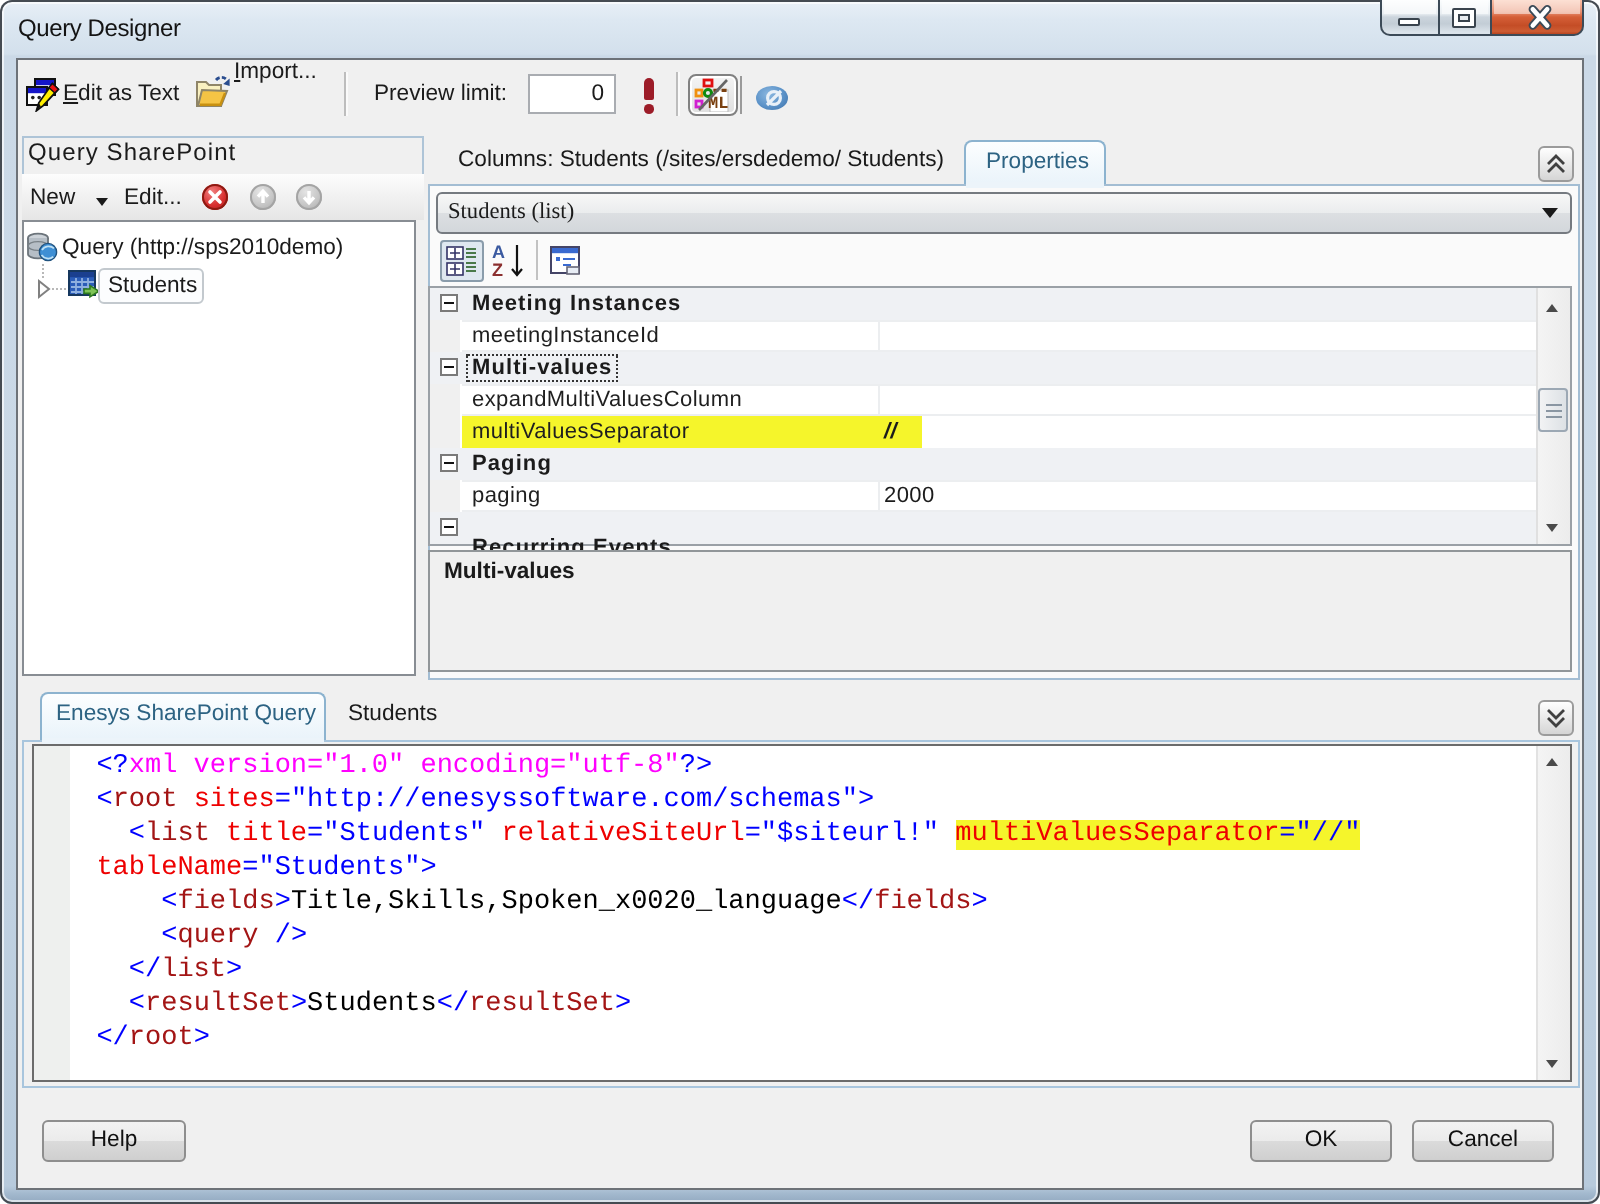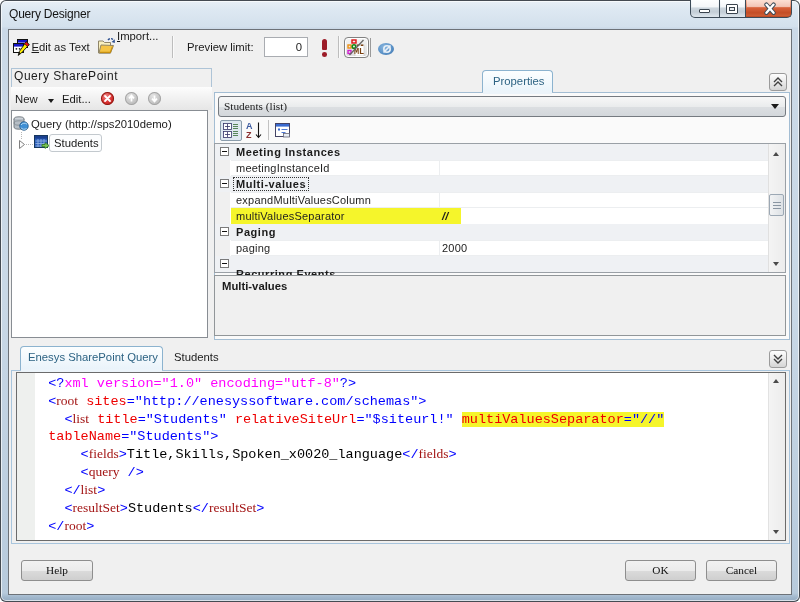--- a/index.html
+++ b/index.html
@@ -30,26 +30,26 @@
   .txt{position:absolute;white-space:nowrap;}
   u{text-decoration:underline;}
   .pgcat{position:absolute;left:0;width:553px;height:16px;background:#eff1f4;}
   .pgbox{position:absolute;left:5px;width:9px;height:9px;border:1px solid #7a7a7a;background:#fff;}
   .pgbox span{position:absolute;left:1px;top:3px;width:5px;height:1px;background:#111;}
   .pgctext{position:absolute;left:21px;font-weight:bold;white-space:nowrap;letter-spacing:.55px;}
   .pgitext{position:absolute;left:21px;white-space:nowrap;color:#1f1f1f;}
   .pgline{position:absolute;left:16px;width:537px;height:16px;border-top:1px solid #eceef0;border-bottom:1px solid #eceef0;}
   .pgline:after{content:"";position:absolute;left:207.5px;top:0;width:1px;height:16px;background:#eceef0;}
   .cb{color:#0000ff;}
-  .ce{color:#a31515;font-family:Liberation Serif, serif;}
+  .ce{color:#a31515;}
   .ca{color:#ee0000;}
   .cm{color:#ff00ff;}
   .hl{background:#f5f52b;}
   .btn{position:absolute;height:21px;border:1px solid #8e8e8e;border-radius:3px;text-align:center;line-height:19px;color:#111;
-    background:linear-gradient(180deg,#f2f2f2 0%,#ebebeb 50%,#dbdbdb 50%,#cfcfcf 100%);font-family:Liberation Serif, serif;}
+    background:linear-gradient(180deg,#f2f2f2 0%,#ebebeb 50%,#dbdbdb 50%,#cfcfcf 100%);}
 </style>
 </head>
 <body>
 <div id="win">
   <div id="title">Query Designer</div>
   <div class="capbtn" id="btnmin">
       <div class="shine"></div>
     </div>
   <div class="capbtn" id="btnmax">
       <div class="shine"></div>
@@ -162,20 +162,21 @@
     <svg width="16" height="15" viewBox="0 0 16 15">
       <rect x="0.5" y="0.5" width="13" height="12" fill="#2a5cb8" stroke="#16375e" stroke-width="1"></rect>
       <rect x="1" y="1" width="12" height="2.6" fill="#1a3f8f"></rect>
       <path d="M4 4 V12 M7 4 V12 M10 4 V12 M1.5 6 H13 M1.5 8.5 H13 M1.5 11 H13" stroke="#8fb0e0" stroke-width="0.9" fill="none"></path>
       <path d="M8 9.5 L11 9.5 L11 7.8 L15.4 10.6 L11 13.4 L11 11.7 L8 11.7 Z" fill="#7ec456" stroke="#2d7a1e" stroke-width="0.8"></path>
     </svg>
   </div>
   <div class="abs" style="left:49px;top:134px;width:53px;height:18px;border:1px solid #c3c9ce;border-radius:3px;background:#fcfdfe;"></div>
   <div class="txt" style="left:54px;top:137px;">Students</div>
 
+  <div class="txt" style="left:229px;top:74px;color:#1a1a1a;">Columns: Students (/sites/ersdedemo/ Students)</div>
   <div class="abs" style="left:482px;top:70px;width:71px;height:23px;border:1px solid #8cb3cf;border-bottom:none;border-radius:4px 4px 0 0;background:linear-gradient(180deg,#fcfeff,#e9f3fa);"></div>
   <div class="txt" style="left:493px;top:75px;color:#2d6383;">Properties</div>
   <div class="abs" style="left:483px;top:91px;width:69px;height:3px;background:#ecf4fa;z-index:5;"></div>
   <div class="abs" style="left:769px;top:73px;width:18px;height:18px;border:1px solid #9b9b9b;border-radius:3px;background:linear-gradient(180deg,#fefefe,#e8e8e8 55%,#d5d5d5);">
     <svg width="16" height="16" viewBox="0 0 16 16">
         <path d="M4 8 L8 4 L12 8 M4 12 L8 8 L12 12" fill="none" stroke="#404040" stroke-width="1.4"></path>
       </svg>
   </div>
 
   <div class="abs" style="left:214px;top:92px;width:576px;height:248px;border:1px solid #a3bdd3;background:#fafafa;"></div>

